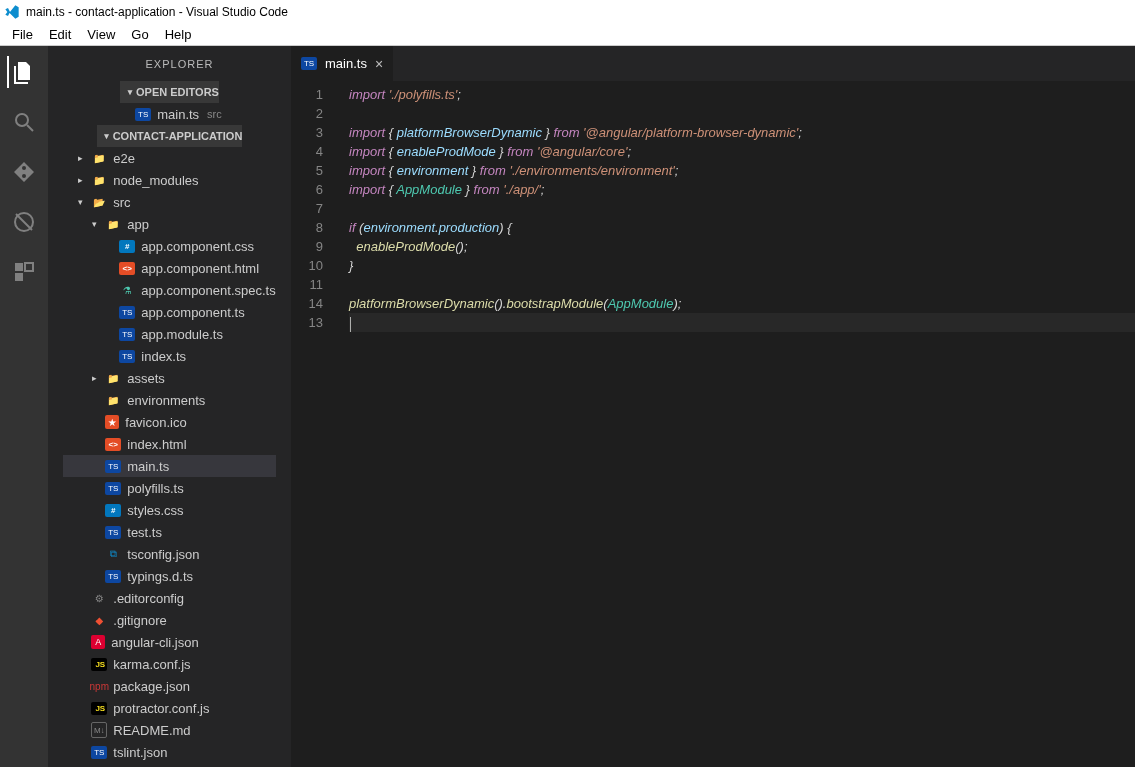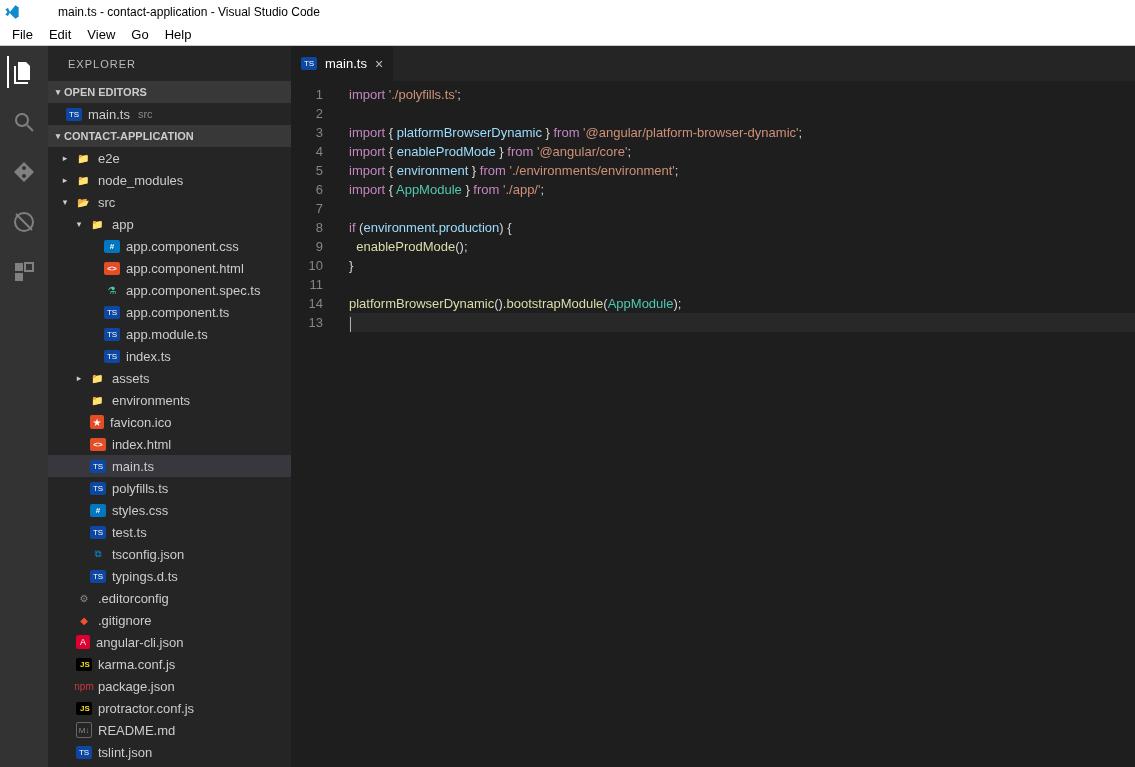--- a/index.html
+++ b/index.html
@@ -1,43 +1,43 @@
 <!DOCTYPE html>
 <html><head>
 <meta charset="utf-8">
 <style>
 * { margin:0; padding:0; box-sizing:border-box; font-family:"Segoe UI",Arial,sans-serif; }
 body { width:1135px; height:767px; background:#1e1e1e; color:#ccc; display:flex; flex-direction:column; overflow:hidden; }
-.titlebar { background:#fff; color:#000; height:24px; display:flex; align-items:center; font-size:12px; padding-left:4px;gap:32px; }
+.titlebar { background:#fff; color:#000; height:24px; display:flex; align-items:center; font-size:12px; padding-left:4px; }
 .titlebar .vscode-icon { width:16px; height:16px; margin-right:6px; }
 .menubar { background:#fff; color:#000; height:22px; display:flex; align-items:center; font-size:13px; padding-left:4px; border-bottom:1px solid #ccc; }
 .menubar span { padding:0 8px; cursor:default; }
 .workbench { display:flex; flex:1; overflow:hidden; }
 .activitybar { width:48px; background:#333333; display:flex; flex-direction:column; align-items:center; padding-top:10px; gap:18px; }
 .activitybar .ab-item { width:32px; height:32px; display:flex; align-items:center; justify-content:center; opacity:0.5; }
 .activitybar .ab-item.active { opacity:1; border-left:2px solid #fff; margin-left:-2px; }
-.sidebar { width:243px; background:#252526; display:flex; flex-direction:column; font-size:13px; }
+.sidebar { width:243px; background:#252526; display:flex; flex-direction:column; font-size:13px;align-items:center; }
 .sidebar-header { height:35px; display:flex; align-items:center; padding-left:20px; font-size:11px; letter-spacing:1px; color:#bbb; }
 .section-header { height:22px; display:flex; align-items:center; padding-left:4px; font-size:11px; font-weight:bold; background:#383838; color:#ccc; cursor:pointer; }
 .section-header .twisty { width:12px; text-align:center; font-size:9px; }
 .open-editors-list .row { height:22px; display:flex; align-items:center; padding-left:18px; gap:6px; }
 .row { height:22px; display:flex; align-items:center; gap:6px; cursor:default; }
 .row.selected { background:#37373d; }
 .row .label { white-space:nowrap; overflow:hidden; text-overflow:ellipsis; color:#ccc; }
 .row .desc { color:#888; font-size:11px; margin-left:2px; }
 .twisty { width:10px; font-size:9px; color:#ccc; text-align:center; }
 .icon { width:16px; height:16px; display:inline-flex; align-items:center; justify-content:center; font-size:10px; flex-shrink:0; }
 .editor-area { flex:1; display:flex; flex-direction:column; background:#1e1e1e; }
 .tabbar { height:35px; background:#252526; display:flex; align-items:stretch; }
 .tab { display:flex; align-items:center; padding:0 10px; gap:8px; background:#1e1e1e; color:#fff; font-size:13px; border-right:1px solid #252526; }
 .tab .close { opacity:0.7; font-size:14px; }
 .editor { flex:1; display:flex; font-family:Consolas,"Courier New",monospace; font-size:13px; line-height:19px; }
 .gutter { width:48px; text-align:right; color:#858585; padding:4px 16px 0 0; user-select:none; }
 .gutter div { height:19px; }
-.code { flex:1; padding:4px 0 0 10px; white-space:pre; color:#d4d4d4; }
+.code { flex:1; padding:4px 0 0 10px; white-space:pre; color:#d4d4d4;font-style:italic; }
 .code .line { height:19px; }
 .code .line.current { background:#282828; border:1px solid #282828; }
 .tk-keyword { color:#c586c0; }
 .tk-type { color:#4ec9b0; }
 .tk-string { color:#ce9178; }
 .tk-func { color:#dcdcaa; }
 .tk-ident { color:#9cdcfe; }
 .tk-punc { color:#d4d4d4; }
 .tk-prop { color:#9cdcfe; }
 .cursor { display:inline-block; width:1px; height:15px; background:#aeafad; vertical-align:middle; }

